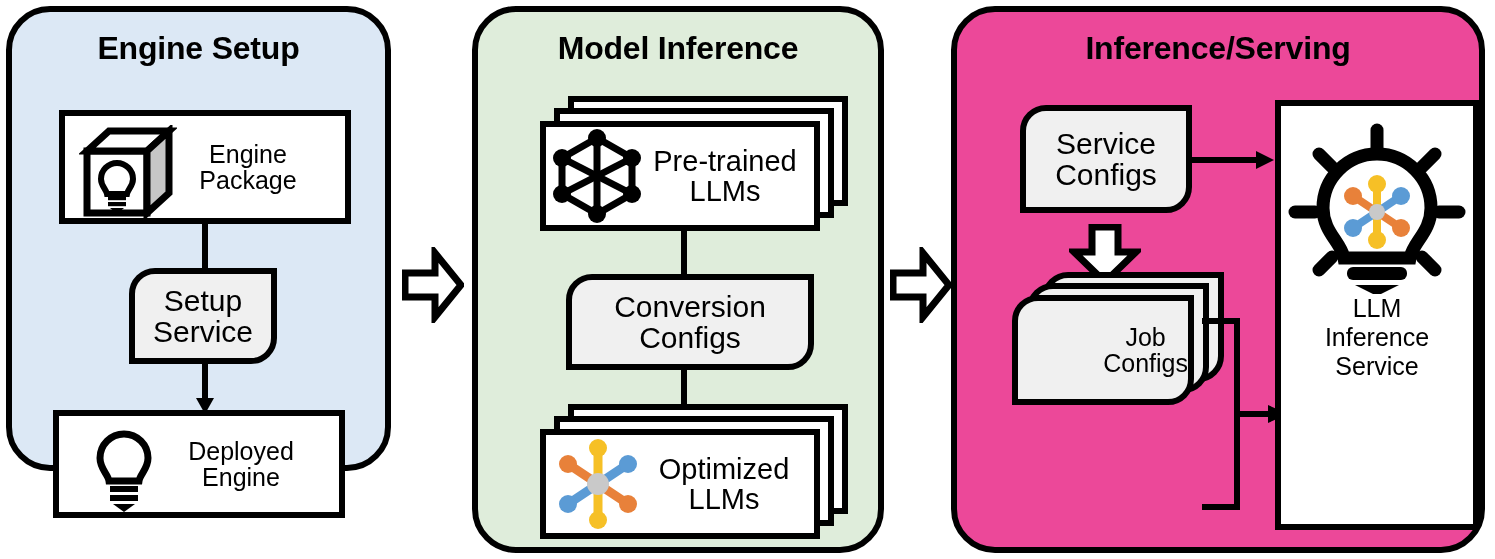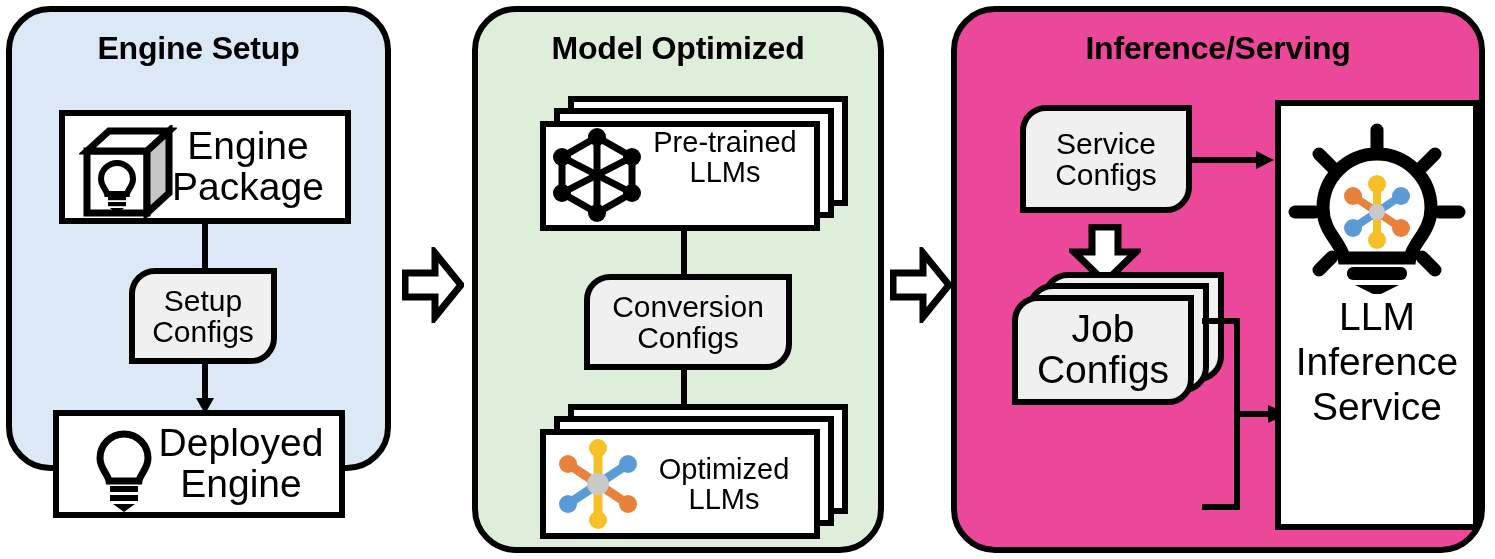--- a/index.html
+++ b/index.html
@@ -28,21 +28,21 @@
     letter-spacing:-0.2px;
   }
 
   
   .node{
     position:absolute;box-sizing:border-box;
     border:6px solid #000;background:#ffffff;
     display:flex;align-items:center;justify-content:center;
   }
   .node-label{
-    font-size:39px;line-height:1.04;color:#000;text-align:center;
+    font-size:25px;line-height:1.04;color:#000;text-align:center;
     white-space:pre-line;
   }
   .node-label.small{font-size:29px;}
 
   
   .config{
     position:absolute;box-sizing:border-box;
     border:6px solid #000;background:#f0f0f0;
     border-radius:26px 0 26px 0;
     display:flex;align-items:center;justify-content:center;
@@ -89,21 +89,21 @@
         <polygon points="31,83 45,83 38,89" fill="#000"></polygon>
       </svg>
       <div class="node-label" style="margin-left:86px;">Engine
 Package</div>
     </div>
 
     <div class="vline" style="left:190px;top:206px;height:58px;"></div>
 
     <div class="config" id="node-setup-configs" style="left:117px;top:256px;width:148px;height:96px;">
       <div class="node-label">Setup
-Configs</div>
+Service</div>
     </div>
 
     <svg class="arrow" style="left:180px;top:348px;" width="26" height="56" viewBox="0 0 26 56">
       <line x1="13" y1="0" x2="13" y2="40" stroke="#000" stroke-width="6"></line>
       <polygon points="4,38 22,38 13,54" fill="#000"></polygon>
     </svg>
 
     <div class="node" id="node-deployed-engine" style="left:41px;top:398px;width:292px;height:108px;">
       <svg class="icon" style="left:30px;top:12px;" width="70" height="84" viewBox="0 0 70 84">
         <path d="M35,6 a24,24 0 0 1 24,24 c0,11 -8,16 -9,23 h-30 c-1,-7 -9,-12 -9,-23 a24,24 0 0 1 24,-24 z" fill="#fff" stroke="#000" stroke-width="7"></path>
@@ -114,26 +114,26 @@
       <div class="node-label" style="margin-left:84px;">Deployed
 Engine</div>
     </div>
   </div>
 
   <svg class="step-arrow" style="left:402px;top:247px;" width="62" height="76" viewBox="0 0 62 76">
     <polygon points="3,26 33,26 33,6 59,38 33,70 33,50 3,50" fill="#fff" stroke="#000" stroke-width="7" stroke-linejoin="miter"></polygon>
   </svg>
 
   <div class="panel" id="panel-model-conversion">
-    <div class="panel-title">Model Optimized</div>
+    <div class="panel-title">Model Inference</div>
 
     <div class="stack" style="left:62px;top:84px;width:310px;height:136px;">
       <div class="sheet" style="left:28px;top:0px;width:280px;height:110px;"></div>
       <div class="sheet" style="left:14px;top:12px;width:280px;height:110px;"></div>
-      <div class="sheet" style="left:0px;top:25px;width:280px;height:110px;display:flex;">
+      <div class="sheet" style="left:0px;top:25px;width:280px;height:110px;display:flex;align-items:center;">
         <svg class="icon" style="position:relative;left:6px;" width="90" height="96" viewBox="0 0 90 96">
           <g stroke="#000" stroke-width="7" fill="none">
             <line x1="45" y1="10" x2="80" y2="30"></line>
             <line x1="80" y1="30" x2="80" y2="66"></line>
             <line x1="80" y1="66" x2="45" y2="86"></line>
             <line x1="45" y1="86" x2="10" y2="66"></line>
             <line x1="10" y1="66" x2="10" y2="30"></line>
             <line x1="10" y1="30" x2="45" y2="10"></line>
             <line x1="45" y1="10" x2="45" y2="86"></line>
             <line x1="10" y1="30" x2="80" y2="66"></line>
@@ -148,21 +148,21 @@
               <circle cx="10" cy="30" r="9"></circle>
           </g>
         </svg>
         <div class="node-label small" style="flex:1;">Pre-trained
 LLMs</div>
       </div>
     </div>
 
     <div class="vline" style="left:203px;top:213px;height:56px;"></div>
 
-    <div class="config" id="node-conversion-configs" style="left:106px;top:262px;width:208px;height:96px;">
+    <div class="config" id="node-conversion-configs" style="left:88px;top:262px;width:248px;height:96px;">
       <div class="node-label">Conversion
 Configs</div>
     </div>
 
     <svg class="arrow" style="left:193px;top:354px;" width="26" height="58" viewBox="0 0 26 58">
       <line x1="13" y1="0" x2="13" y2="42" stroke="#000" stroke-width="6"></line>
       <polygon points="4,40 22,40 13,56" fill="#000"></polygon>
     </svg>
 
     <div class="stack" style="left:62px;top:392px;width:310px;height:136px;">
@@ -206,21 +206,21 @@
       <polygon points="64,4 64,22 82,13" fill="#000"></polygon>
     </svg>
 
     <svg class="step-arrow" style="left:112px;top:212px;" width="72" height="62" viewBox="0 0 72 62">
       <polygon points="23,3 49,3 49,28 67,28 36,58 5,28 23,28" fill="#fff" stroke="#000" stroke-width="7" stroke-linejoin="miter"></polygon>
     </svg>
 
     <div class="stack" style="left:55px;top:260px;width:230px;height:140px;">
       <div class="sheet cfg" style="left:30px;top:0px;width:182px;height:110px;"></div>
       <div class="sheet cfg" style="left:15px;top:11px;width:182px;height:110px;"></div>
-      <div class="sheet cfg" style="left:0px;top:23px;width:182px;height:110px;display:flex;align-items:center;justify-content:center;">
+      <div class="sheet cfg" style="left:0px;top:23px;width:182px;height:110px;display:flex;align-items:center;justify-content:flex-end;">
         <div class="node-label">Job
 Configs</div>
       </div>
     </div>
 
 
     <svg class="arrow" style="left:245px;top:300px;" width="90" height="210" viewBox="0 0 90 210">
 
       <line x1="0" y1="9" x2="38" y2="9" stroke="#000" stroke-width="6"></line>
 

